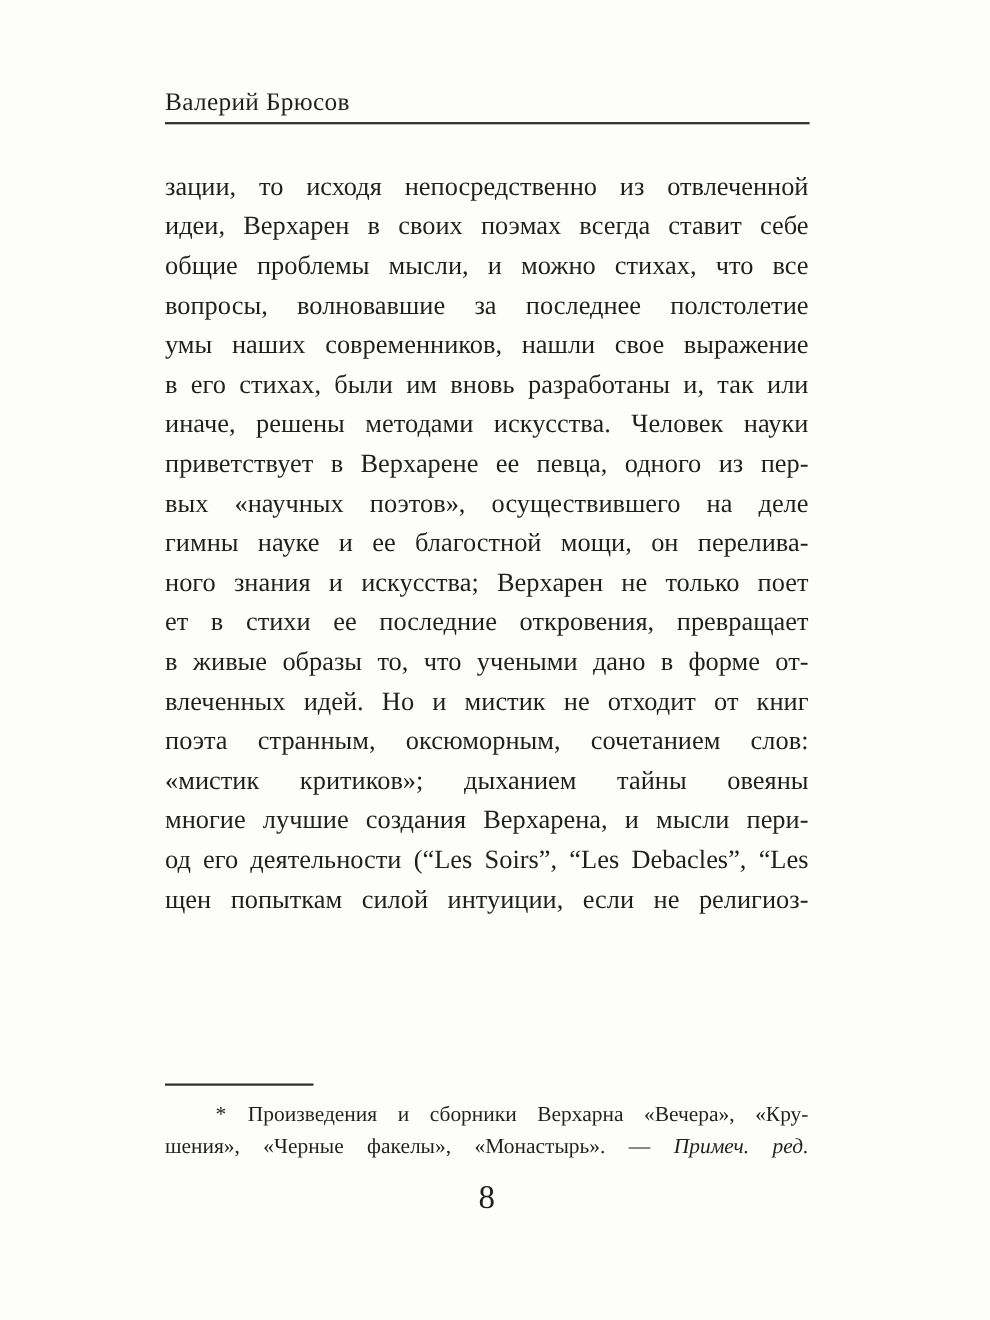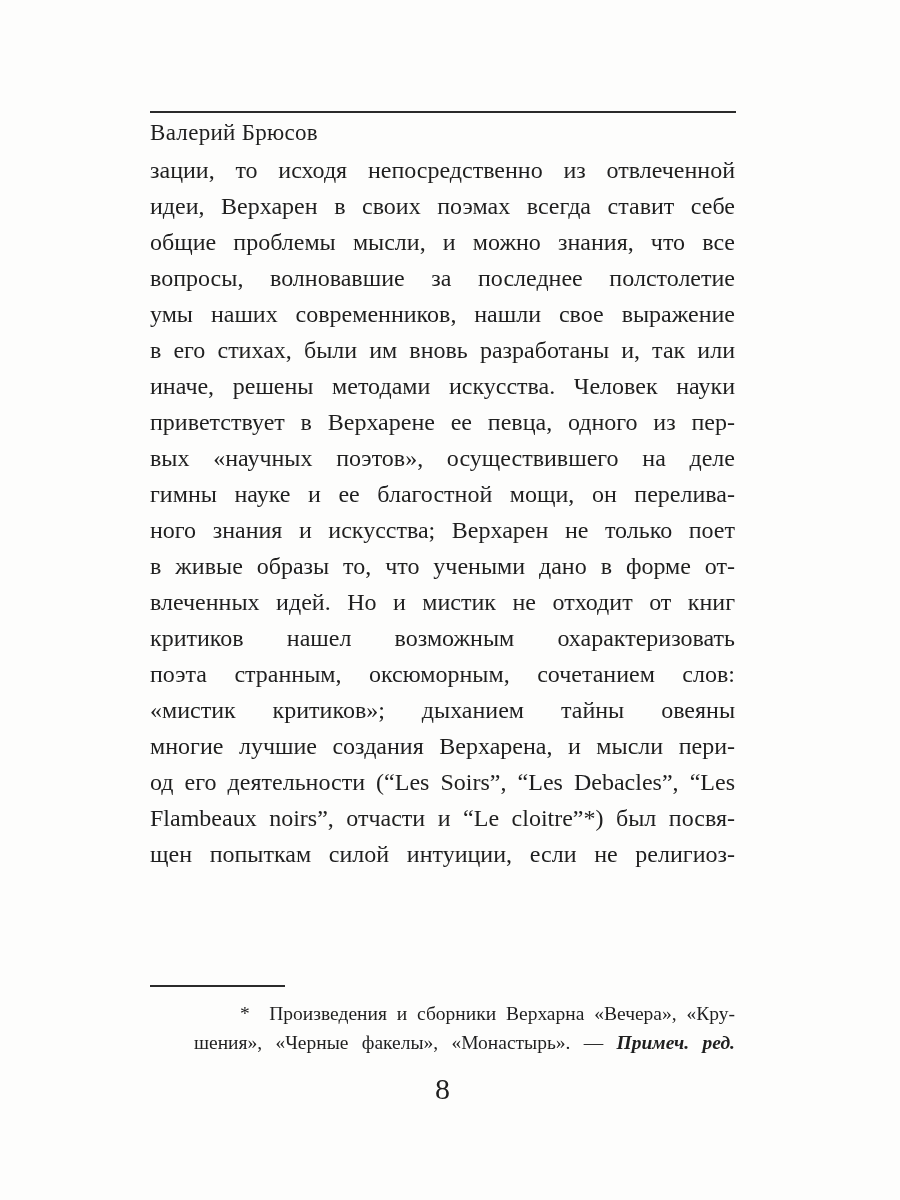--- a/index.html
+++ b/index.html
@@ -11,21 +11,20 @@
     overflow: hidden;
     font-family: "Liberation Serif", "DejaVu Serif", serif;
     color: #1f1f1f;
   }
   .header-title {
     position: absolute;
     left: 150px; top: 80px; width: 585px;
     font-size: 23px;
     line-height: 26px;
     letter-spacing: 0.3px;
-    margin-top: 40px;
   }
   .header-rule {
     position: absolute;
     left: 150px; top: 111px;
     width: 586px; height: 2px;
     background: #2b2b2b;
   }
   .body-text {
     position: absolute;
     left: 150px; top: 152px; width: 585px;
@@ -46,60 +45,58 @@
   }
   .footnote {
     position: absolute;
     left: 150px; top: 999px; width: 585px;
     font-size: 19.5px;
     line-height: 29px;
   }
   .fline {
     text-align: justify;
     text-align-last: justify;
-    margin-left: 44px;
   }
   .fline-first { text-indent: 46px; }
-  .fn-italic { font-style: italic; font-weight: bold; }
+  .fn-italic { font-style: italic; }
   .page-number {
     position: absolute;
     left: 150px; top: 1072px; width: 585px;
     text-align: center;
     font-size: 30px;
     line-height: 34px;
   }
 </style>
 </head>
 <body>
 
 <div class="page">
 
   <div class="header-title">Валерий Брюсов</div>
   <div class="header-rule"></div>
 
   <div class="body-text">
     <div class="bline">зации, то исходя непосредственно из отвлеченной</div>
     <div class="bline">идеи, Верхарен в своих поэмах всегда ставит себе</div>
-    <div class="bline">общие проблемы мысли, и можно знания, что все</div>
+    <div class="bline">общие проблемы мысли, и можно стихах, что все</div>
     <div class="bline">вопросы, волновавшие за последнее полстолетие</div>
     <div class="bline">умы наших современников, нашли свое выражение</div>
     <div class="bline">в его стихах, были им вновь разработаны и, так или</div>
     <div class="bline">иначе, решены методами искусства. Человек науки</div>
     <div class="bline">приветствует в Верхарене ее певца, одного из пер-</div>
     <div class="bline">вых «научных поэтов», осуществившего на деле</div>
     <div class="bline">гимны науке и ее благостной мощи, он перелива-</div>
     <div class="bline">ного знания и искусства; Верхарен не только поет</div>
+    <div class="bline">ет в стихи ее последние откровения, превращает</div>
     <div class="bline">в живые образы то, что учеными дано в форме от-</div>
     <div class="bline">влеченных идей. Но и мистик не отходит от книг</div>
-    <div class="bline">критиков нашел возможным охарактеризовать</div>
     <div class="bline">поэта странным, оксюморным, сочетанием слов:</div>
     <div class="bline">«мистик критиков»; дыханием тайны овеяны</div>
     <div class="bline">многие лучшие создания Верхарена, и мысли пери-</div>
     <div class="bline">од его деятельности (“Les Soirs”, “Les Debacles”, “Les</div>
-    <div class="bline">Flambeaux noirs”, отчасти и “Le cloitre”*) был посвя-</div>
     <div class="bline">щен попыткам силой интуиции, если не религиоз-</div>
   </div>
 
   <div class="footnote-rule"></div>
 
   <div class="footnote">
     <div class="fline fline-first">* Произведения и сборники Верхарна «Вечера», «Кру-</div>
     <div class="fline"><span>шения», «Черные факелы», «Монастырь». — </span><span class="fn-italic">Примеч. ред.</span></div>
   </div>
 

